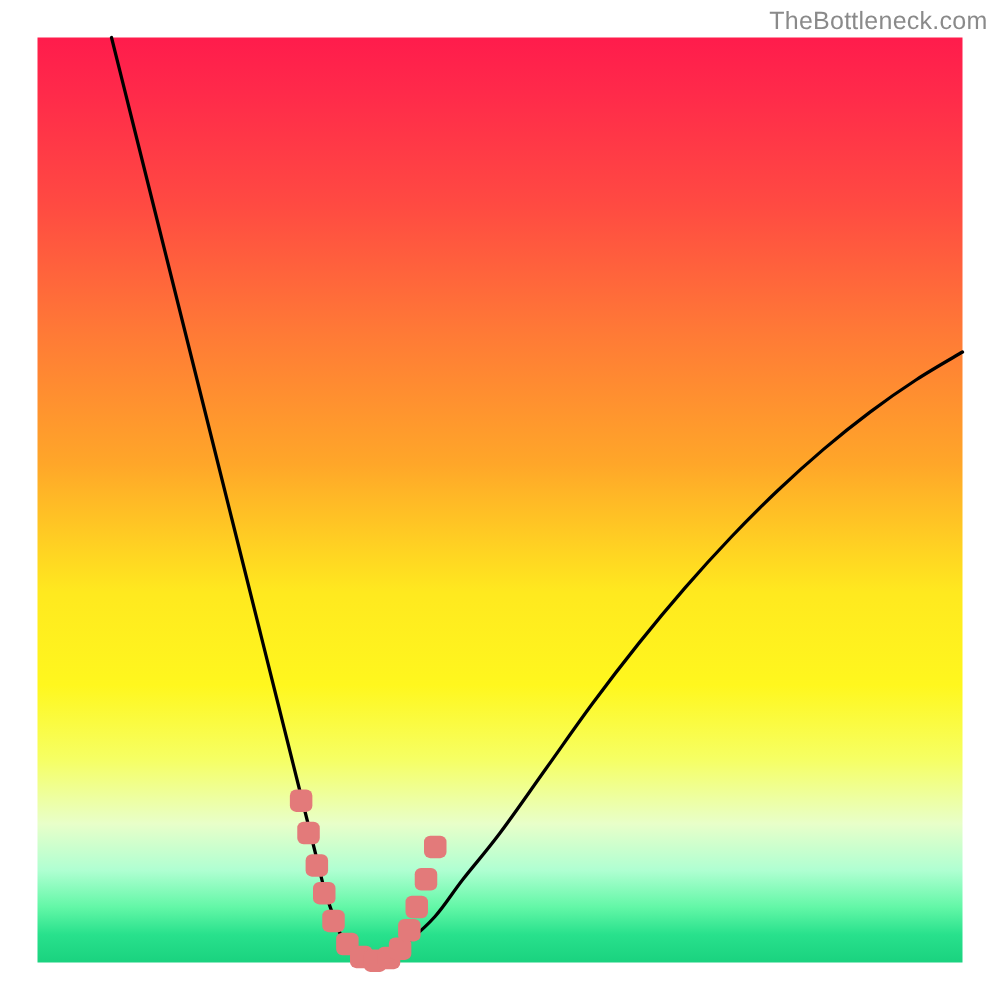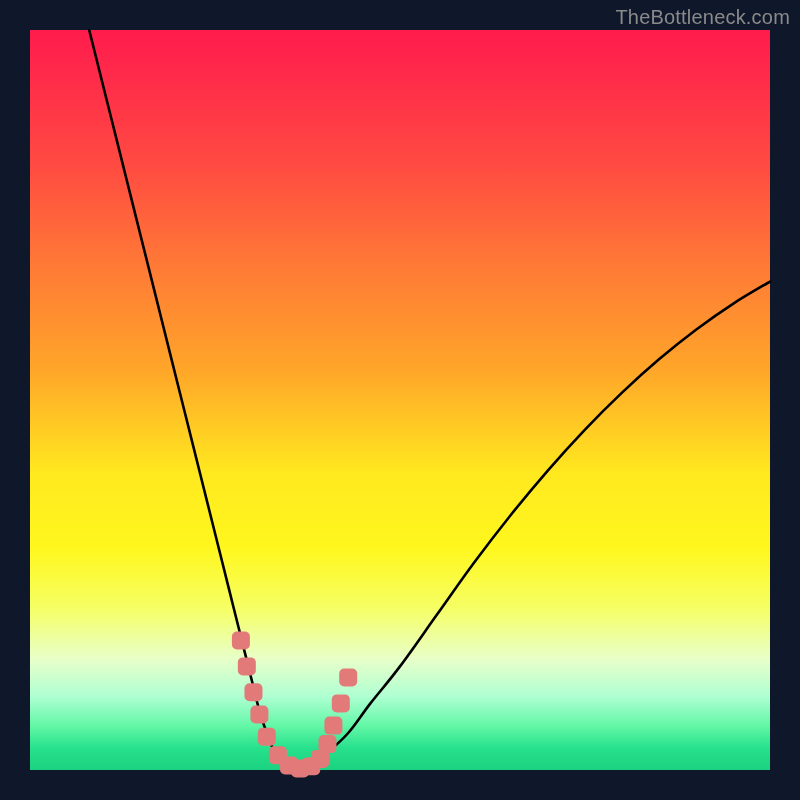--- a/index.html
+++ b/index.html
@@ -10,21 +10,21 @@
     background: #000;
     overflow: hidden;
     font-family: Arial, Helvetica, sans-serif;
   }
   .frame {
     position: absolute;
     left: 0;
     top: 0;
     width: 800px;
     height: 800px;
-    background: #0f172a;
+    background: #ffffff;
   }
   .plot {
     position: absolute;
     left: 30px;
     top: 30px;
     width: 740px;
     height: 740px;
     
     background: linear-gradient(
       to bottom,

